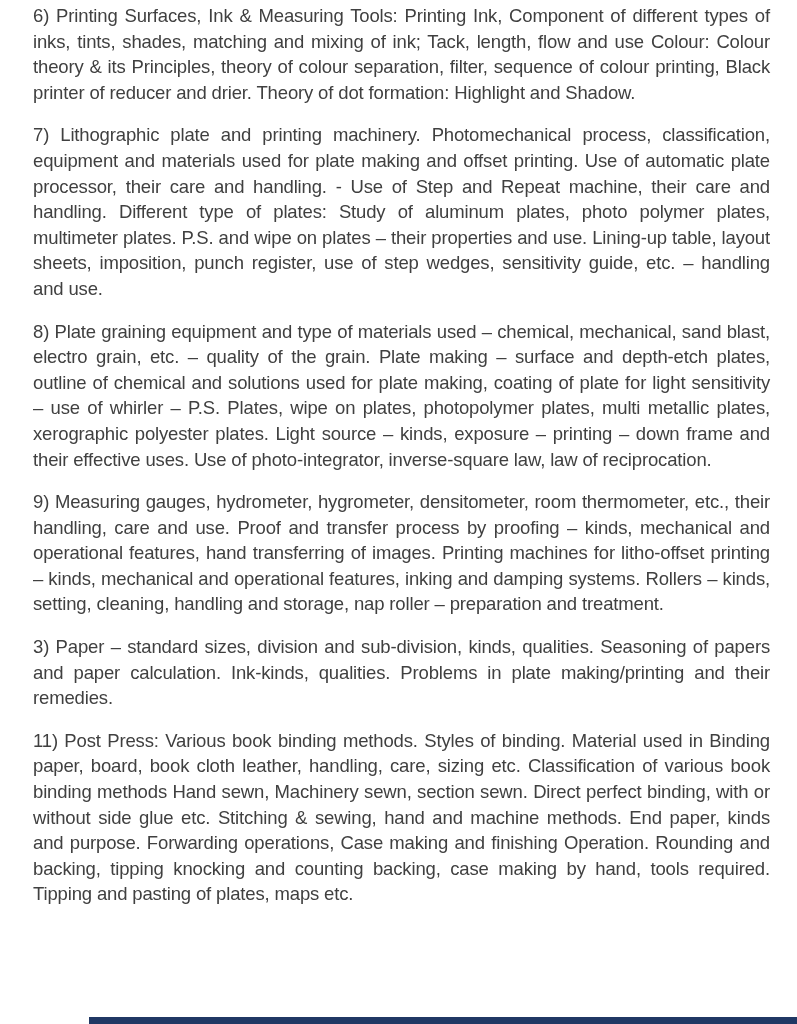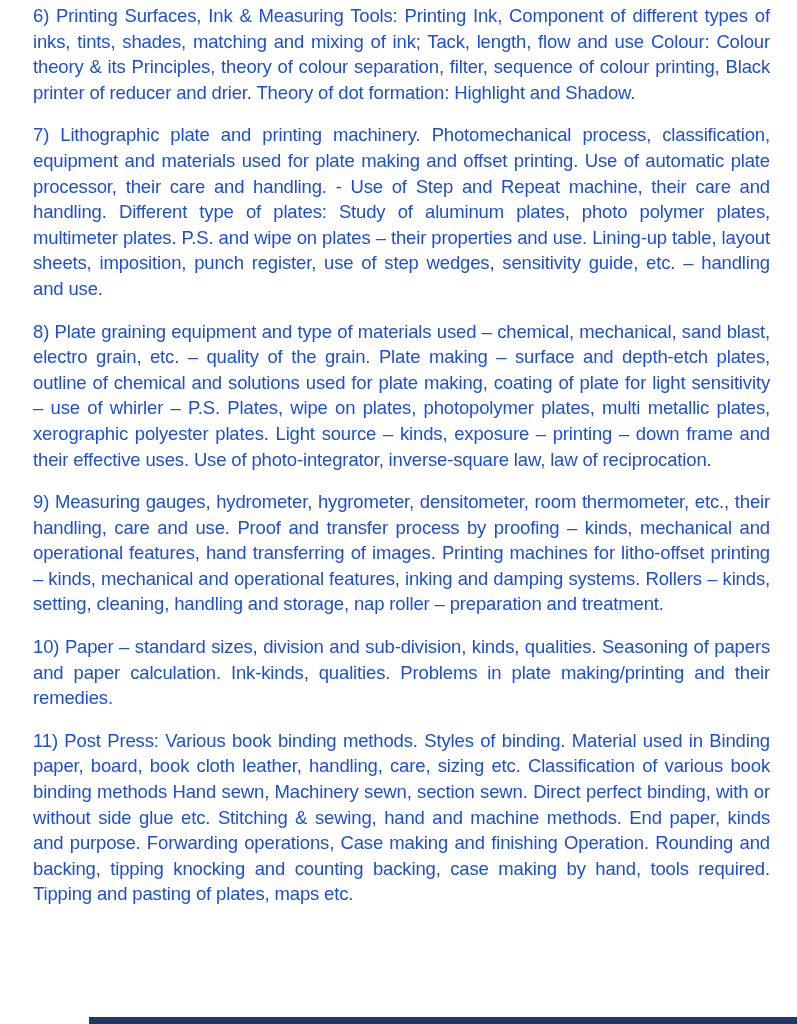--- a/index.html
+++ b/index.html
@@ -19,38 +19,38 @@
     height: 1024px;
     padding: 3px 27px 0 33px;
     background: #ffffff;
     font-family: "Liberation Sans", "DejaVu Sans", sans-serif;
   }
   .syllabus-paragraph {
     margin: 0 0 17px 0;
     font-size: 18.5px;
     line-height: 25.6px;
     letter-spacing: -0.15px;
-    color: #1d4ed8;
+    color: #404040;
     text-align: justify;
     text-justify: inter-word;
   }
   .bottom-divider-bar {
     position: absolute;
     left: 89px;
     right: 0;
     bottom: 0;
     height: 7px;
     background: #203864;
   }
 </style>
 </head>
 <body>
 
 <div class="document-page">
   <p class="syllabus-paragraph">6) Printing Surfaces, Ink &amp; Measuring Tools: Printing Ink, Component of different types of inks, tints, shades, matching and mixing of ink; Tack, length, flow and use Colour: Colour theory &amp; its Principles, theory of colour separation, filter, sequence of colour printing, Black printer of reducer and drier. Theory of dot formation: Highlight and Shadow.</p>
   <p class="syllabus-paragraph">7) Lithographic plate and printing machinery. Photomechanical process, classification, equipment and materials used for plate making and offset printing. Use of automatic plate processor, their care and handling. - Use of Step and Repeat machine, their care and handling. Different type of plates: Study of aluminum plates, photo polymer plates, multimeter plates. P.S. and wipe on plates – their properties and use. Lining-up table, layout sheets, imposition, punch register, use of step wedges, sensitivity guide, etc. – handling and use.</p>
   <p class="syllabus-paragraph">8) Plate graining equipment and type of materials used – chemical, mechanical, sand blast, electro grain, etc. – quality of the grain. Plate making – surface and depth-etch plates, outline of chemical and solutions used for plate making, coating of plate for light sensitivity – use of whirler – P.S. Plates, wipe on plates, photopolymer plates, multi metallic plates, xerographic polyester plates. Light source – kinds, exposure – printing – down frame and their effective uses. Use of photo-integrator, inverse-square law, law of reciprocation.</p>
   <p class="syllabus-paragraph">9) Measuring gauges, hydrometer, hygrometer, densitometer, room thermometer, etc., their handling, care and use. Proof and transfer process by proofing – kinds, mechanical and operational features, hand transferring of images. Printing machines for litho-offset printing – kinds, mechanical and operational features, inking and damping systems. Rollers – kinds, setting, cleaning, handling and storage, nap roller – preparation and treatment.</p>
-  <p class="syllabus-paragraph">10) Paper – standard sizes, division and sub-division, kinds, qualities. Seasoning of papers and paper calculation. Ink-kinds, qualities. Problems in plate making/printing and their remedies.</p>
+  <p class="syllabus-paragraph">3) Paper – standard sizes, division and sub-division, kinds, qualities. Seasoning of papers and paper calculation. Ink-kinds, qualities. Problems in plate making/printing and their remedies.</p>
   <p class="syllabus-paragraph">11) Post Press: Various book binding methods. Styles of binding. Material used in Binding paper, board, book cloth leather, handling, care, sizing etc. Classification of various book binding methods Hand sewn, Machinery sewn, section sewn. Direct perfect binding, with or without side glue etc. Stitching &amp; sewing, hand and machine methods. End paper, kinds and purpose. Forwarding operations, Case making and finishing Operation. Rounding and backing, tipping knocking and counting backing, case making by hand, tools required. Tipping and pasting of plates, maps etc.</p>
 </div>
 
 <div class="bottom-divider-bar"></div>
 
 </body></html>

